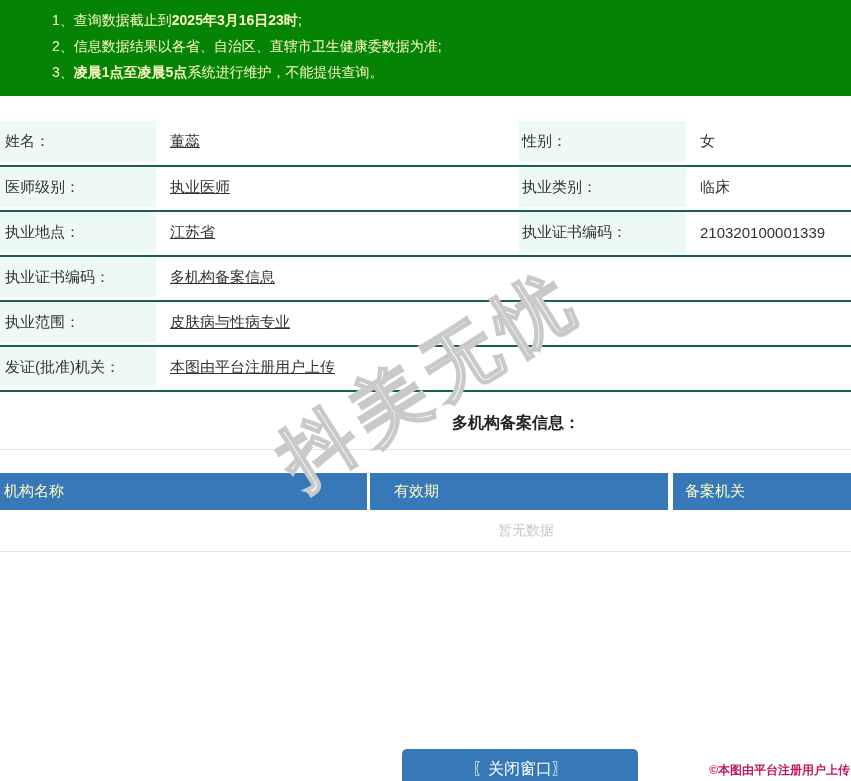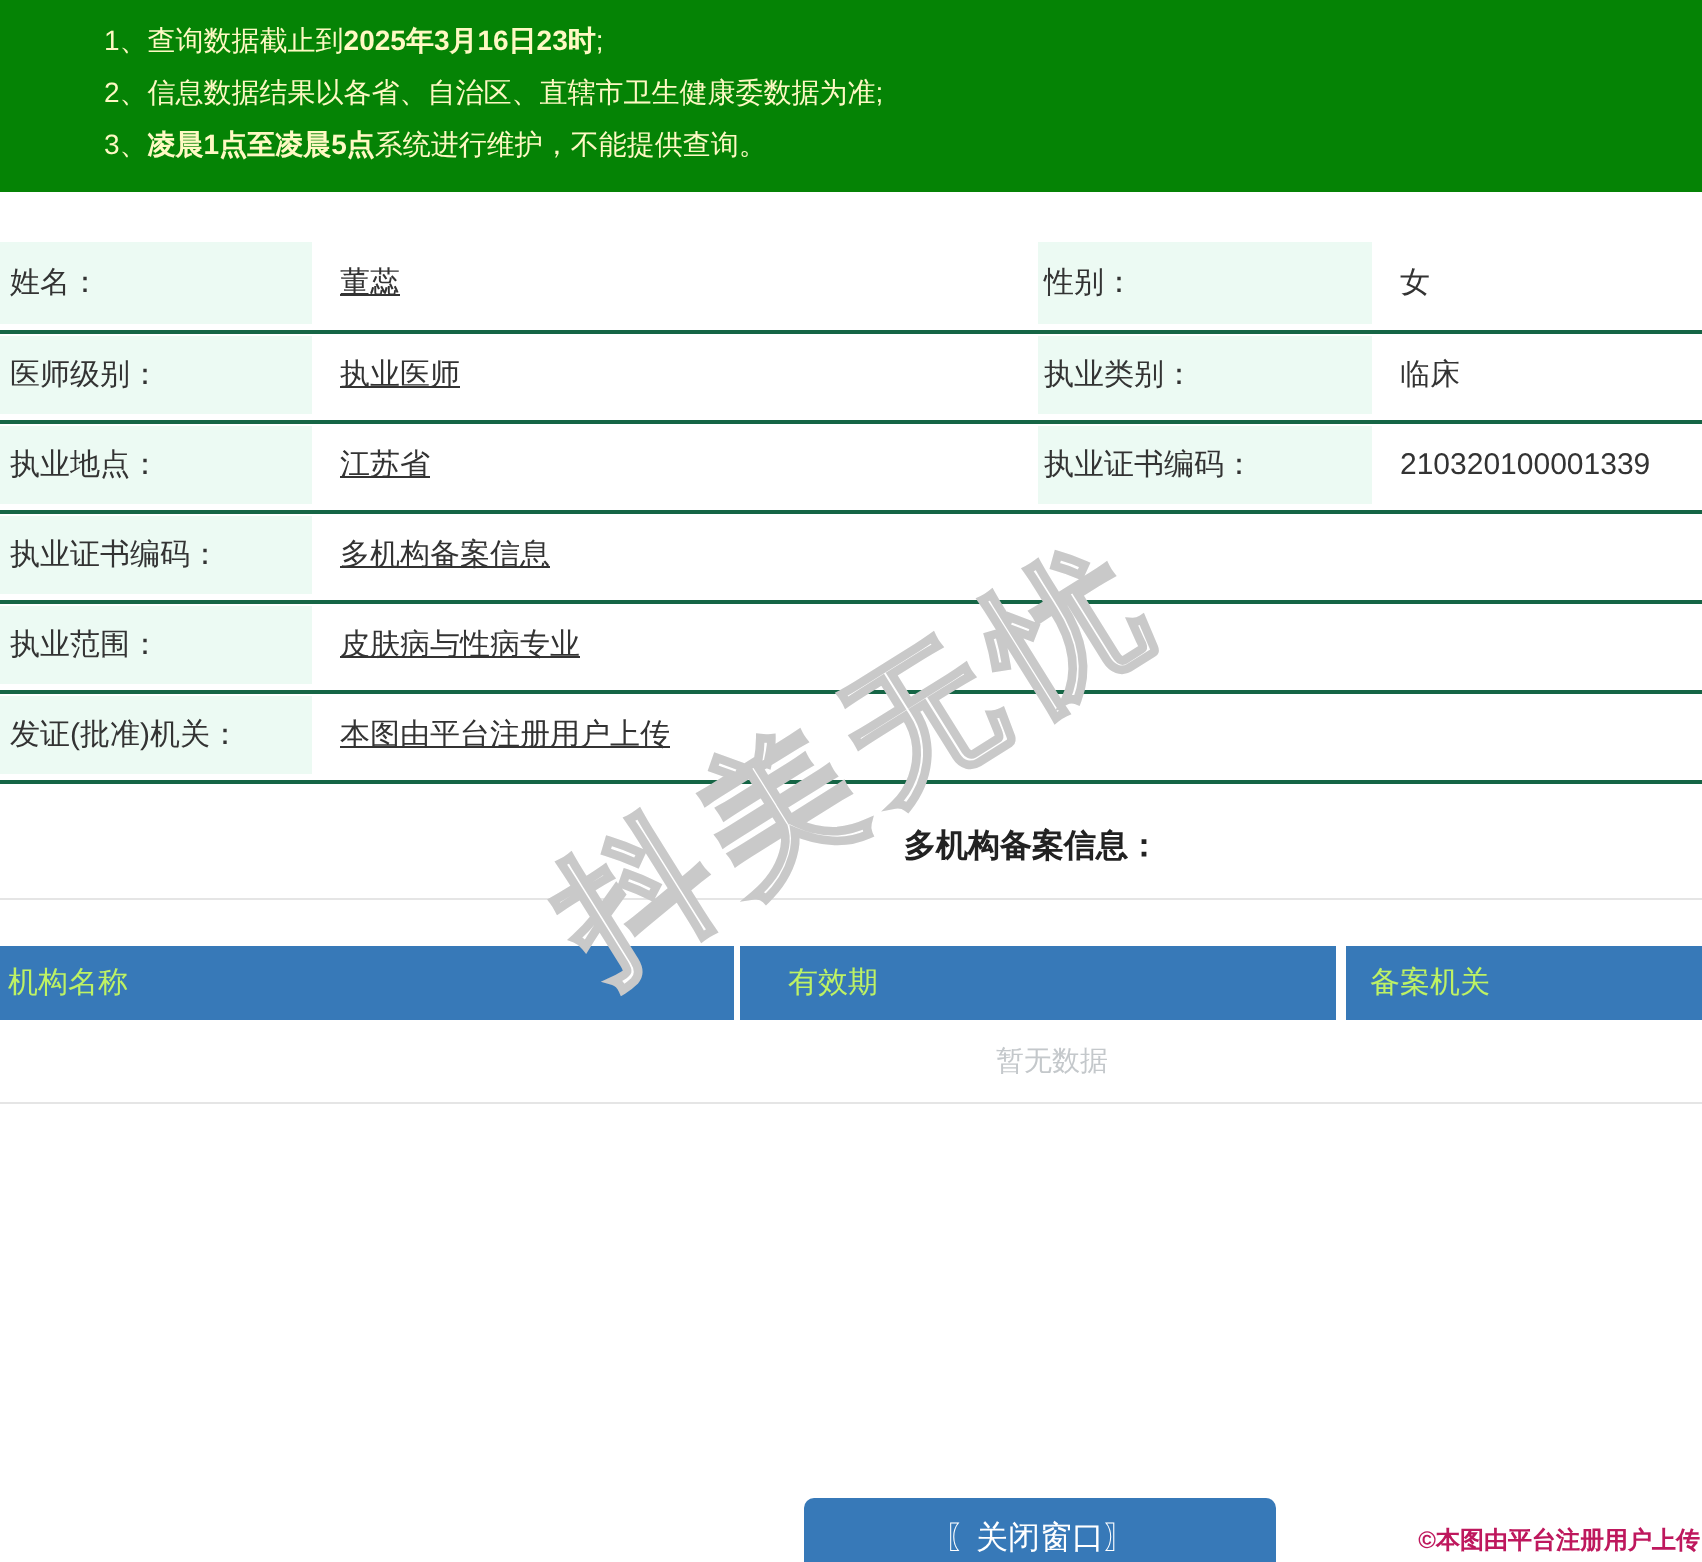--- a/index.html
+++ b/index.html
@@ -40,21 +40,21 @@
   
   .section-title{
     position:absolute;top:413px;left:0;width:1032px;text-align:center;
     font-size:16px;font-weight:bold;color:#222;
   }
   .hr{position:absolute;left:0;width:851px;height:1px;background:#e5e5e5;}
   .hr1{top:449px;}
   .hr2{top:551px;}
   
   .rch{
-    position:absolute;top:473px;height:37px;background:#3779b8;color:#bef264;
+    position:absolute;top:473px;height:37px;background:#3779b8;color:#fef9c3;
     font-size:15px;display:flex;align-items:center;box-sizing:border-box;
   }
   .rc1{left:0;width:367px;padding-left:4px;}
   .rc2{left:370px;width:298px;padding-left:24px;}
   .rc3{left:673px;width:178px;padding-left:12px;}
   .empty{
     position:absolute;top:522px;left:0;width:1052px;text-align:center;
     color:#c4c8cb;font-size:14px;
   }
   

